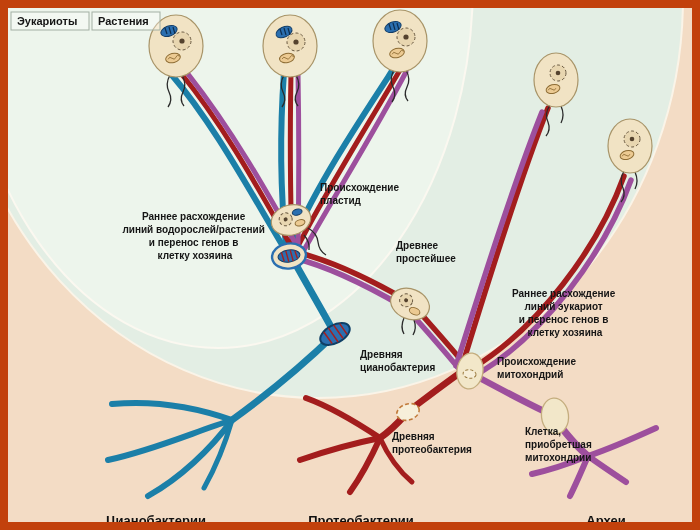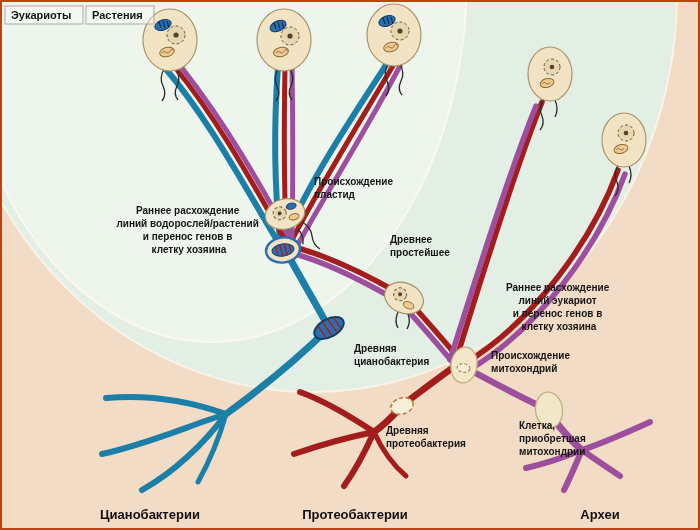--- a/index.html
+++ b/index.html
@@ -1,18 +1,18 @@
 <!DOCTYPE html>
 <html><head>
 <meta charset="utf-8">
 <style>
   html,body{margin:0;padding:0;background:#d8d0c4;}
   .stage{
     width:700px;height:530px;position:relative;margin:0;
-    background:#f3dcc5;border:2px solid #c2410c;box-sizing:border-box;
+    background:#f3dcc5;border:8px solid #c2410c;box-sizing:border-box;
     overflow:hidden;font-family:"Liberation Sans",sans-serif;
   }
   svg{position:absolute;left:0;top:0;}
   .lbl{font-family:"Liberation Sans",sans-serif;font-size:10px;font-weight:700;fill:#151515;}
   .lbl-center{text-anchor:middle;}
   .domain-lbl{font-family:"Liberation Sans",sans-serif;font-size:13px;font-weight:700;fill:#101010;text-anchor:middle;}
   .tag{font-family:"Liberation Sans",sans-serif;font-size:11px;font-weight:700;fill:#151515;}
   .tagbox{fill:rgba(255,255,255,0.35);stroke:#a3b0a3;stroke-width:1;}
   .cell-body{fill:#f1e3c4;stroke:#a89468;stroke-width:1.2;}
   .nucleus{fill:#e8d6b0;stroke:#6a5a42;stroke-width:1;stroke-dasharray:3 2.2;}

